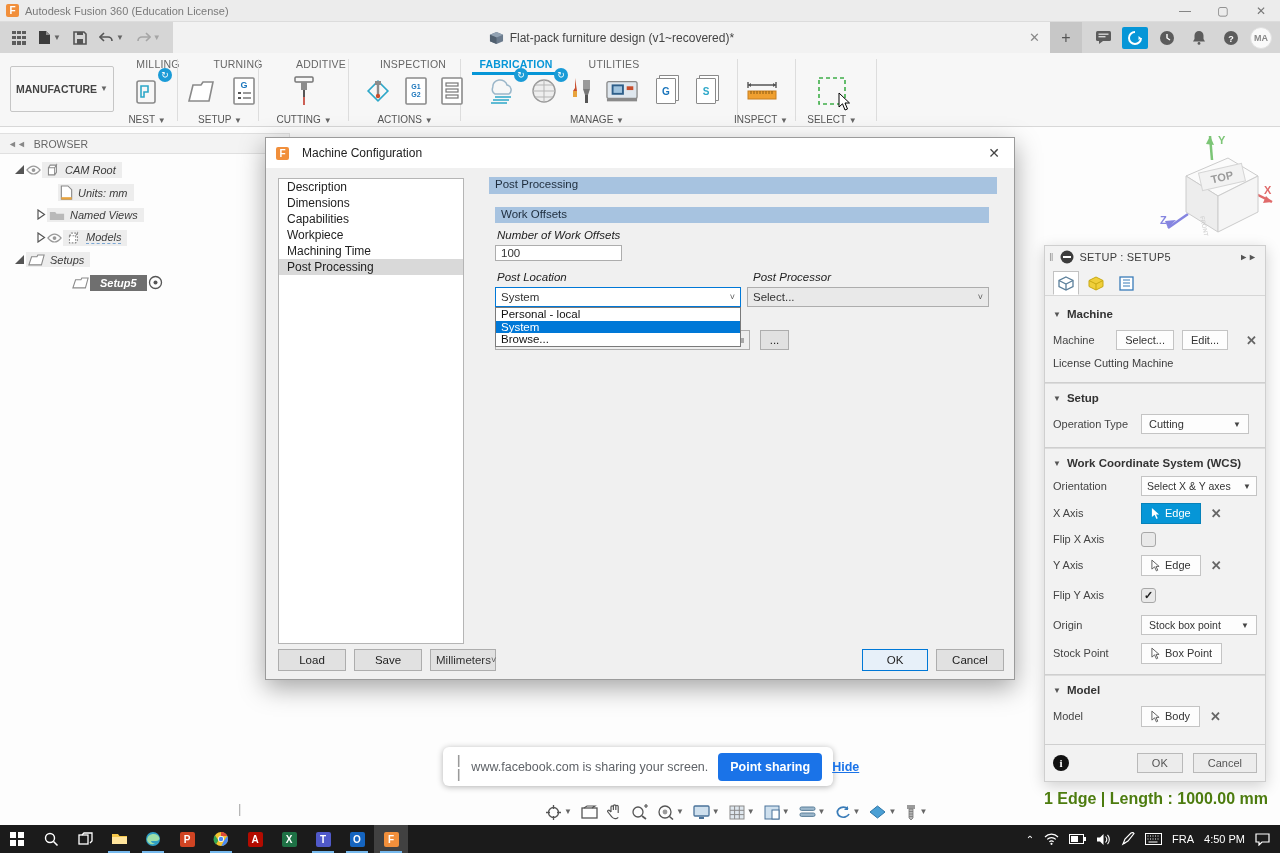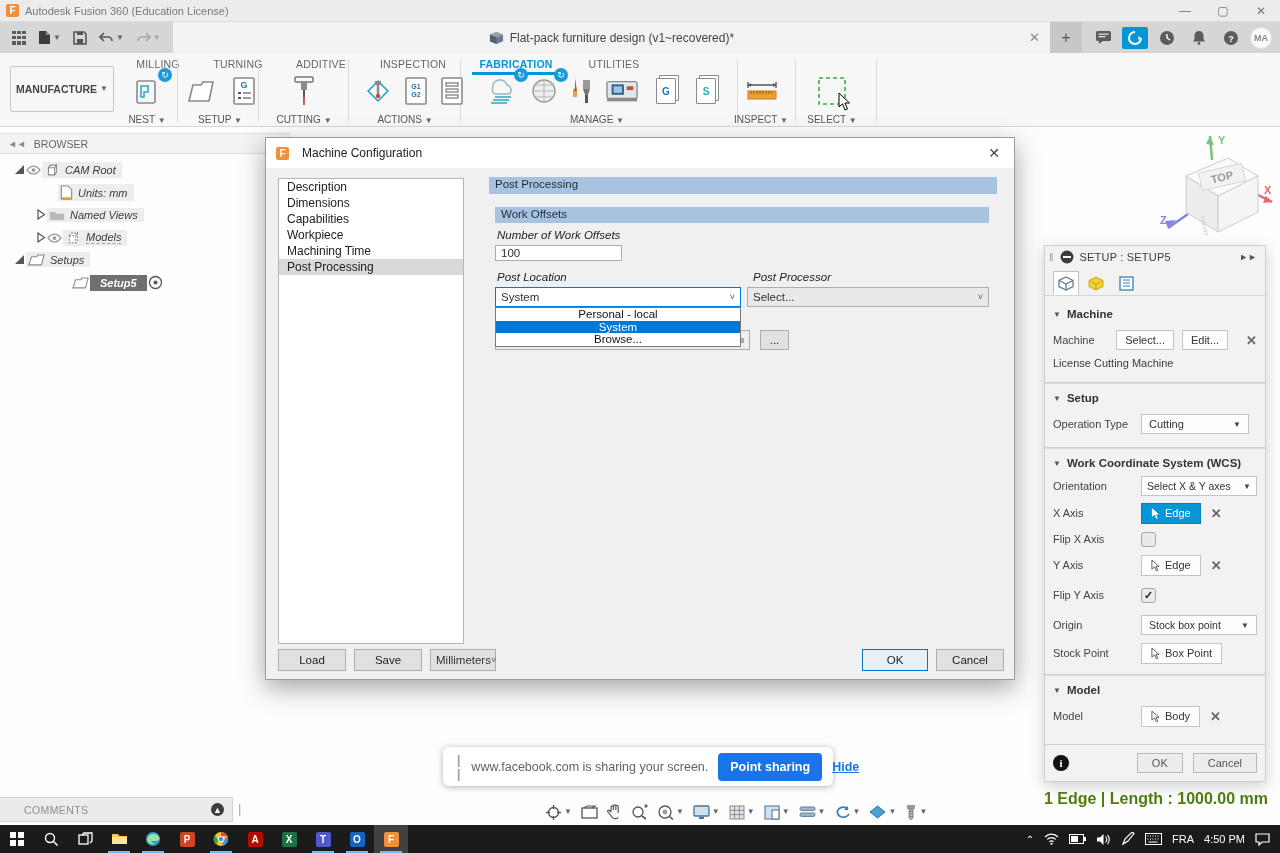--- a/index.html
+++ b/index.html
@@ -64,21 +64,21 @@
   #dialog-close { margin-left:auto; color:#444; font-size:14px; width:20px; text-align:center; }
   #dialog-nav { position:absolute; left:12px; top:40px; width:186px; height:466px; background:#fff; border:1px solid #b5b5b5; font-size:12px; }
   .nav-item { padding:1px 8px; height:16px; line-height:14px; color:#222; }
   .nav-item.selected { background:#d9d9d9; }
   .hdr-bar { position:absolute; background:#a7c3e0; font-size:11.5px; color:#1e2d3d; padding:1px 6px; }
   .fld-label { position:absolute; font-size:11.5px; color:#222;font-style:italic; }
   .win-input { position:absolute; background:#fff; border:1px solid #adadad; font-size:11.5px; padding:1px 5px; display:flex; align-items:center; }
   .win-combo { position:absolute; background:#fff; border:1px solid #adadad; font-size:11.5px; padding:1px 5px; display:flex; align-items:center; justify-content:space-between; }
   .combo-caret { color:#555; font-size:9px; }
   #pl-combo { border:1px solid #0078d7; }
-  #pl-dropdown { position:absolute; background:#fff; border:1px solid #7a7a7a; z-index:5; font-size:11.5px;text-align:center; }
+  #pl-dropdown { position:absolute; background:#fff; border:1px solid #7a7a7a; z-index:5; font-size:11.5px; }
   .dd-opt { height:12.5px; line-height:12.5px; padding:0 5px; color:#111; }
   .dd-opt.hl { background:#0078d7; color:#fff; }
   #post-path { background:#eeeeee; }
   .redact { height:5px; flex:1; background:repeating-linear-gradient(90deg,#a8a8a8 0 7px,transparent 7px 10px); }
   .win-btn { position:absolute; background:#e1e1e1; border:1px solid #adadad; font-size:11.5px; display:flex; align-items:center; justify-content:center; color:#222; }
   .win-btn.default { border:1px solid #0078d7; background:#e7f0f9; }
   #pp-combo { background:#e9e9e9; }
 
   
   #setup-panel { position:absolute; left:1044px; top:118px; width:222px; height:537px; background:#f2f2f2; border:1px solid #cfcfcf; box-shadow:0 4px 14px rgba(0,0,0,.18); font-size:11px; display:flex; flex-direction:column; }
@@ -676,24 +676,20 @@
 
   <div id="status-info">1 Edge | Length : 1000.00 mm</div>
 
   <div id="share-bar">
     <span class="pause">| |</span>
     <span id="share-msg">www.facebook.com is sharing your screen.</span>
     <span id="stop-btn">Point sharing</span>
     <span id="hide-link">Hide</span>
   </div>
 
-  <div id="comments-bar">
-    <span class="lab">COMMENTS</span>
-    <span class="up-circle">▲</span>
-  </div>
   <span id="comments-handle">|</span>
 
   <div id="nav-toolbar">
     <span class="nav-ic">
       <svg width="17" height="17" viewBox="0 0 17 17">
           <circle cx="8.5" cy="8.5" r="5" fill="none" stroke="#555" stroke-width="1.3"></circle>
           <path d="M8.5 1 v4 M8.5 12 v4 M1 8.5 h4 M12 8.5 h4" stroke="#555" stroke-width="1.3"></path>
         </svg>
       <span class="caret">▼</span>
       </span>

